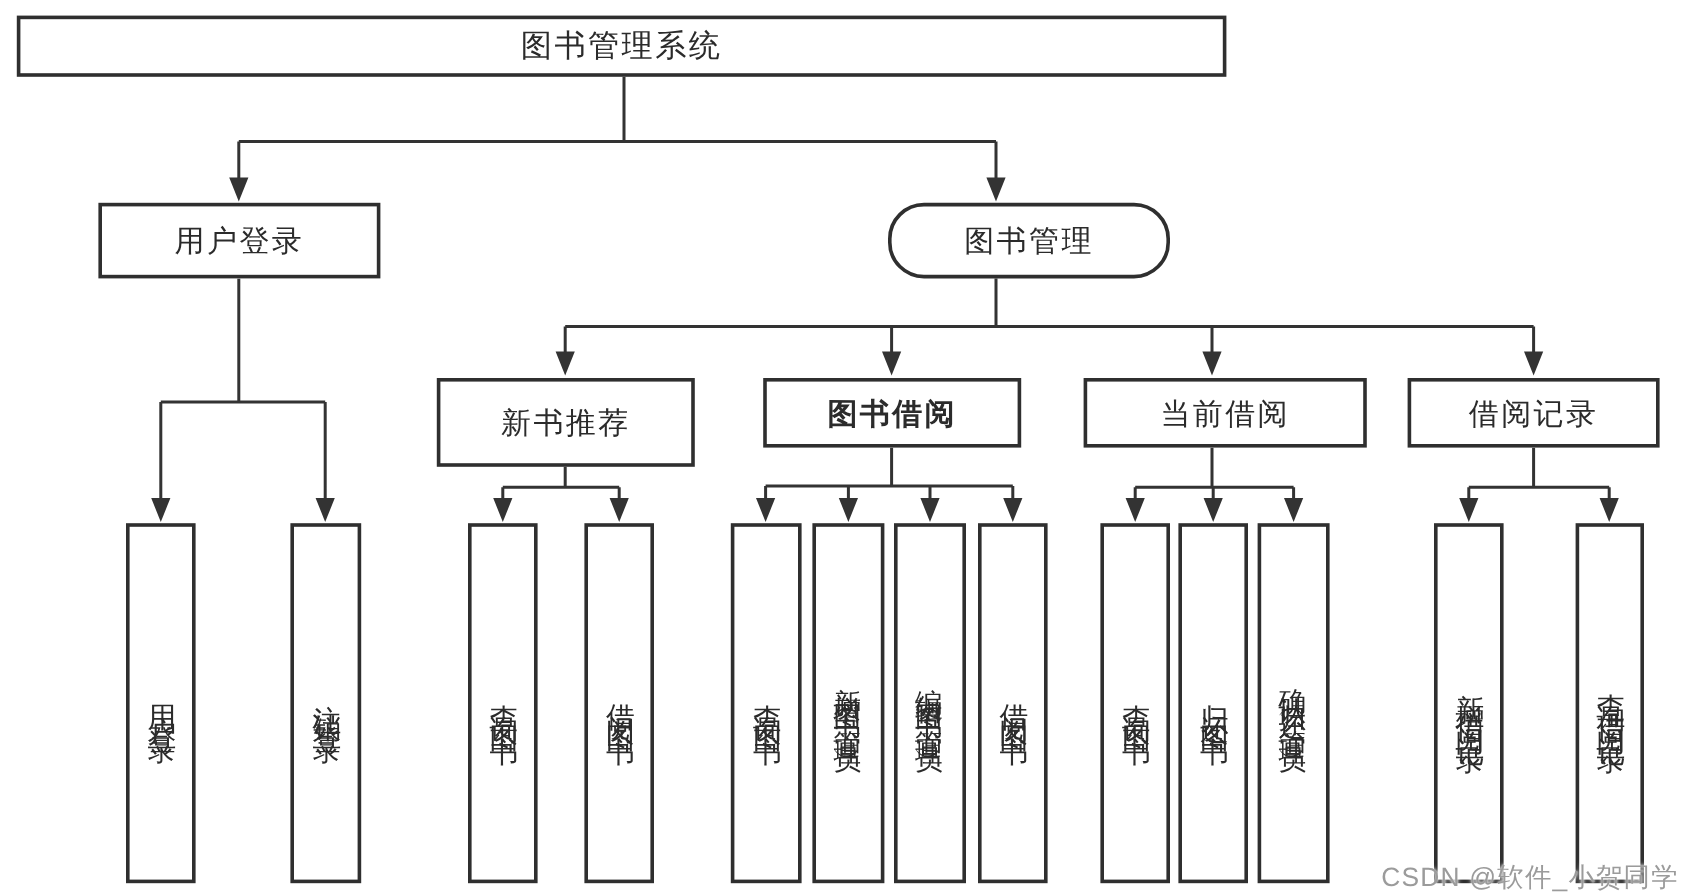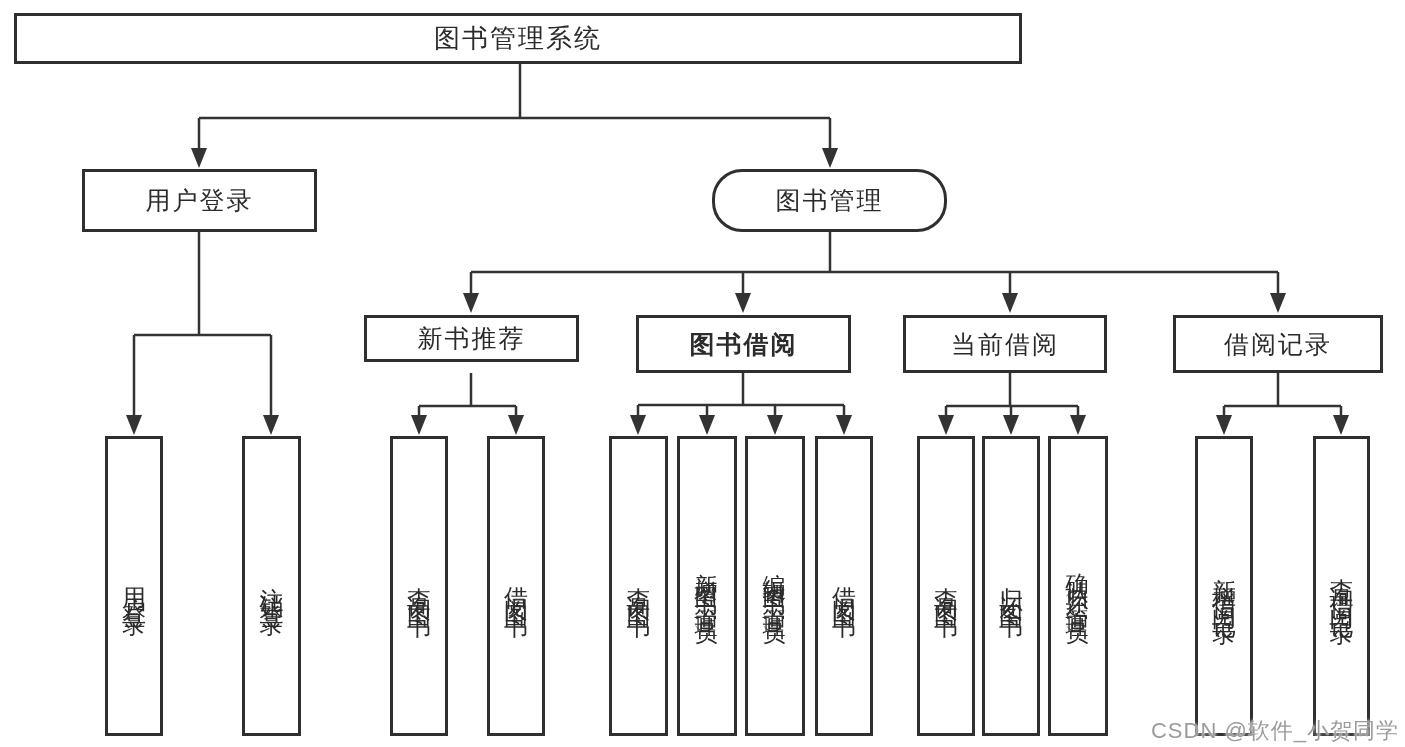--- a/index.html
+++ b/index.html
@@ -90,31 +90,31 @@
     </g>
   </svg>
 
   <div class="node root-box" style="left:14px; top:13px; width:1008px; height:51px;">
     <span class="h-label">图书管理系统</span>
   </div>
 
   <div class="node" style="left:82px; top:169px; width:235px; height:63px;">
     <span class="h-label">用户登录</span>
   </div>
-  <div class="node" style="left:712px; top:169px; width:235px; height:63px;border-radius:30px;">
+  <div class="node" style="left:740px; top:169px; width:235px; height:63px;border-radius:30px;">
     <span class="h-label">图书管理</span>
   </div>
 
-  <div class="node" style="left:364px; top:315px; width:215px; height:47px;">
+  <div class="node" style="left:364px; top:315px; width:215px; height:74px;">
     <span class="h-label">新书推荐</span>
   </div>
   <div class="node" style="left:636px; top:315px; width:215px; height:58px;font-weight:bold;">
     <span class="h-label">图书借阅</span>
   </div>
-  <div class="node" style="left:903px; top:315px; width:204px; height:58px;">
+  <div class="node" style="left:903px; top:315px; width:236px; height:58px;">
     <span class="h-label">当前借阅</span>
   </div>
   <div class="node" style="left:1173px; top:315px; width:210px; height:58px;">
     <span class="h-label">借阅记录</span>
   </div>
 
   <div class="node" style="left:105px; top:436px; width:58px; height:300px;">
     <span class="v-label">用户登录</span>
   </div>
   <div class="node" style="left:242px; top:436px; width:59px; height:300px;">

